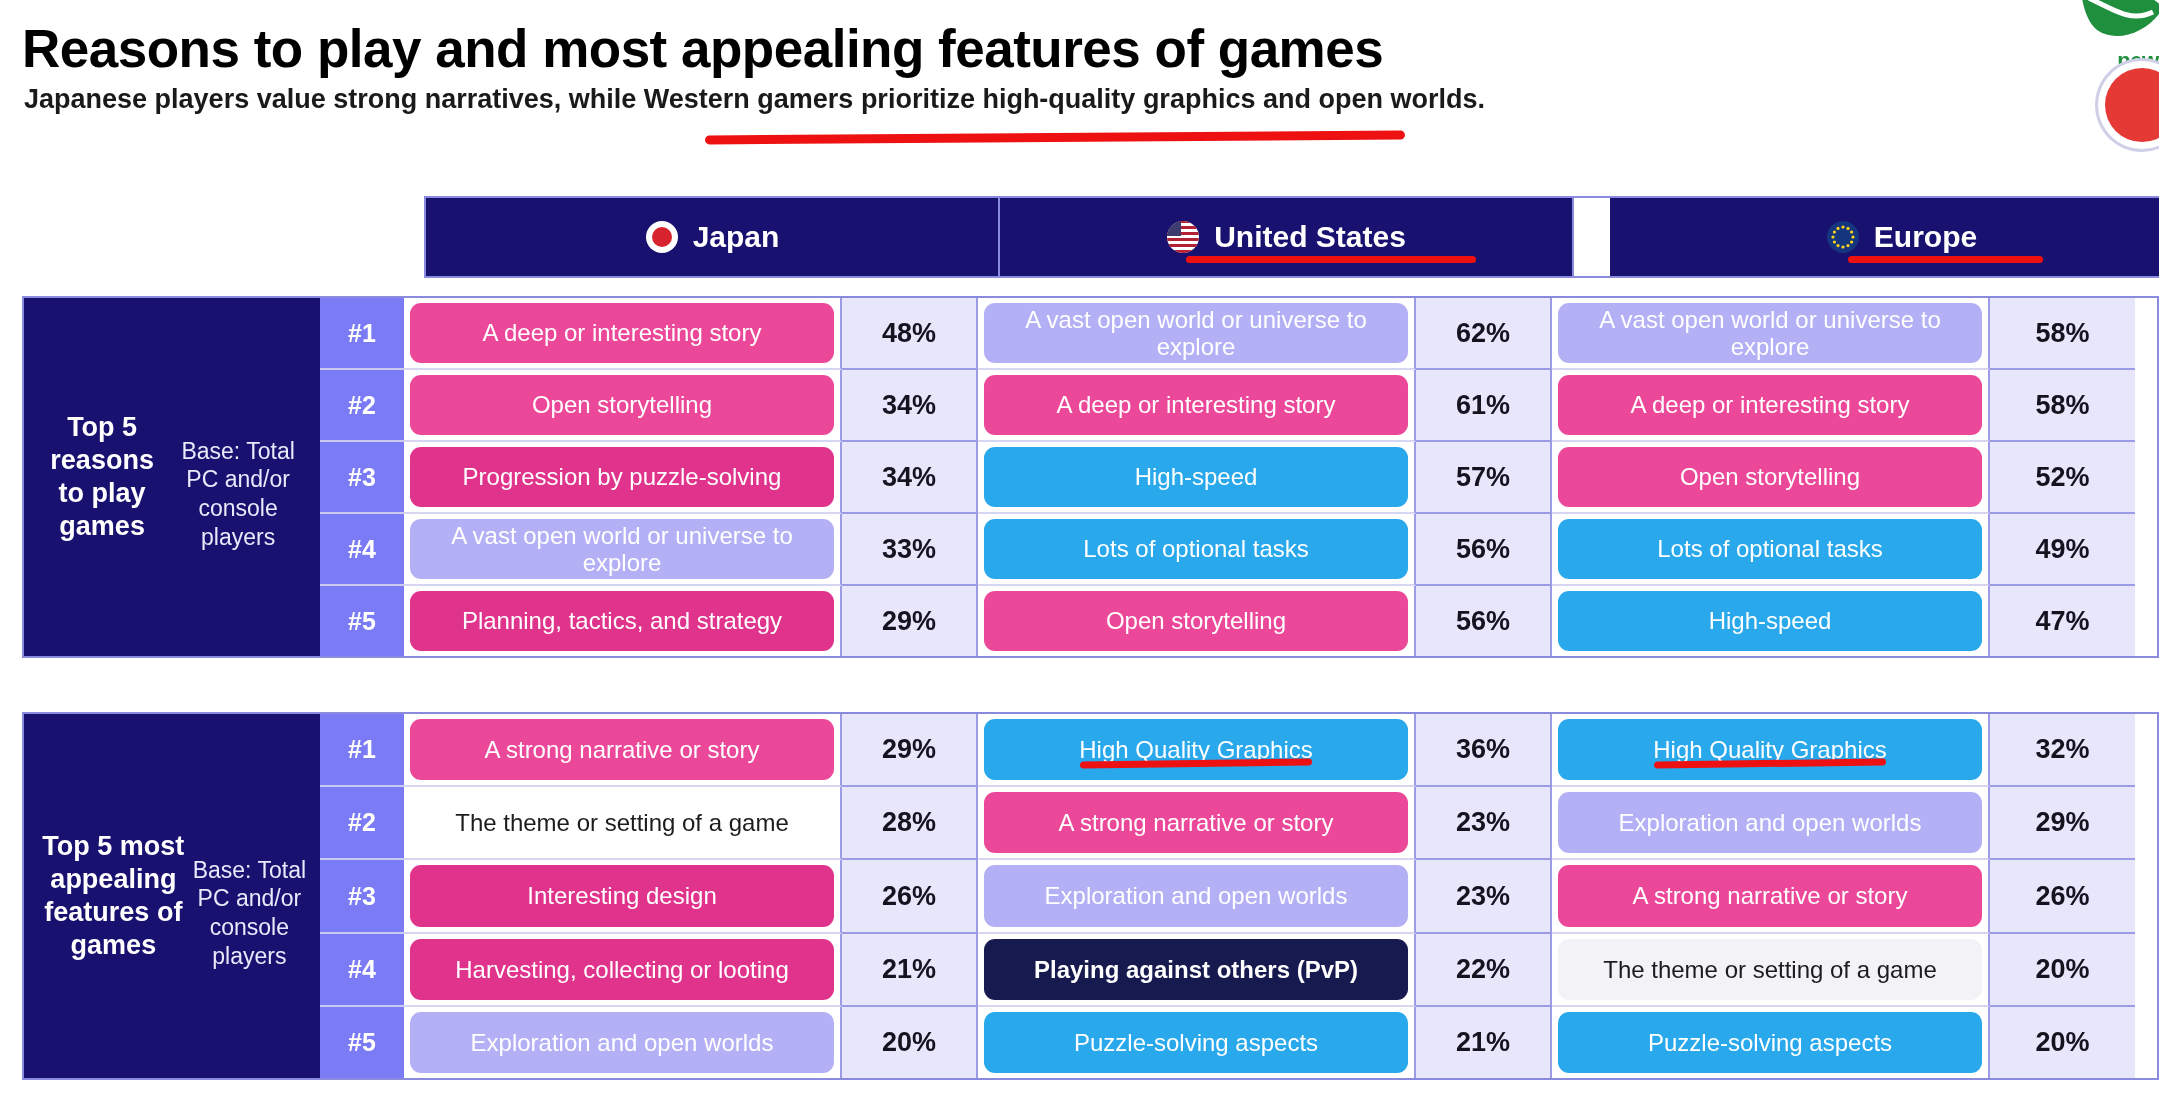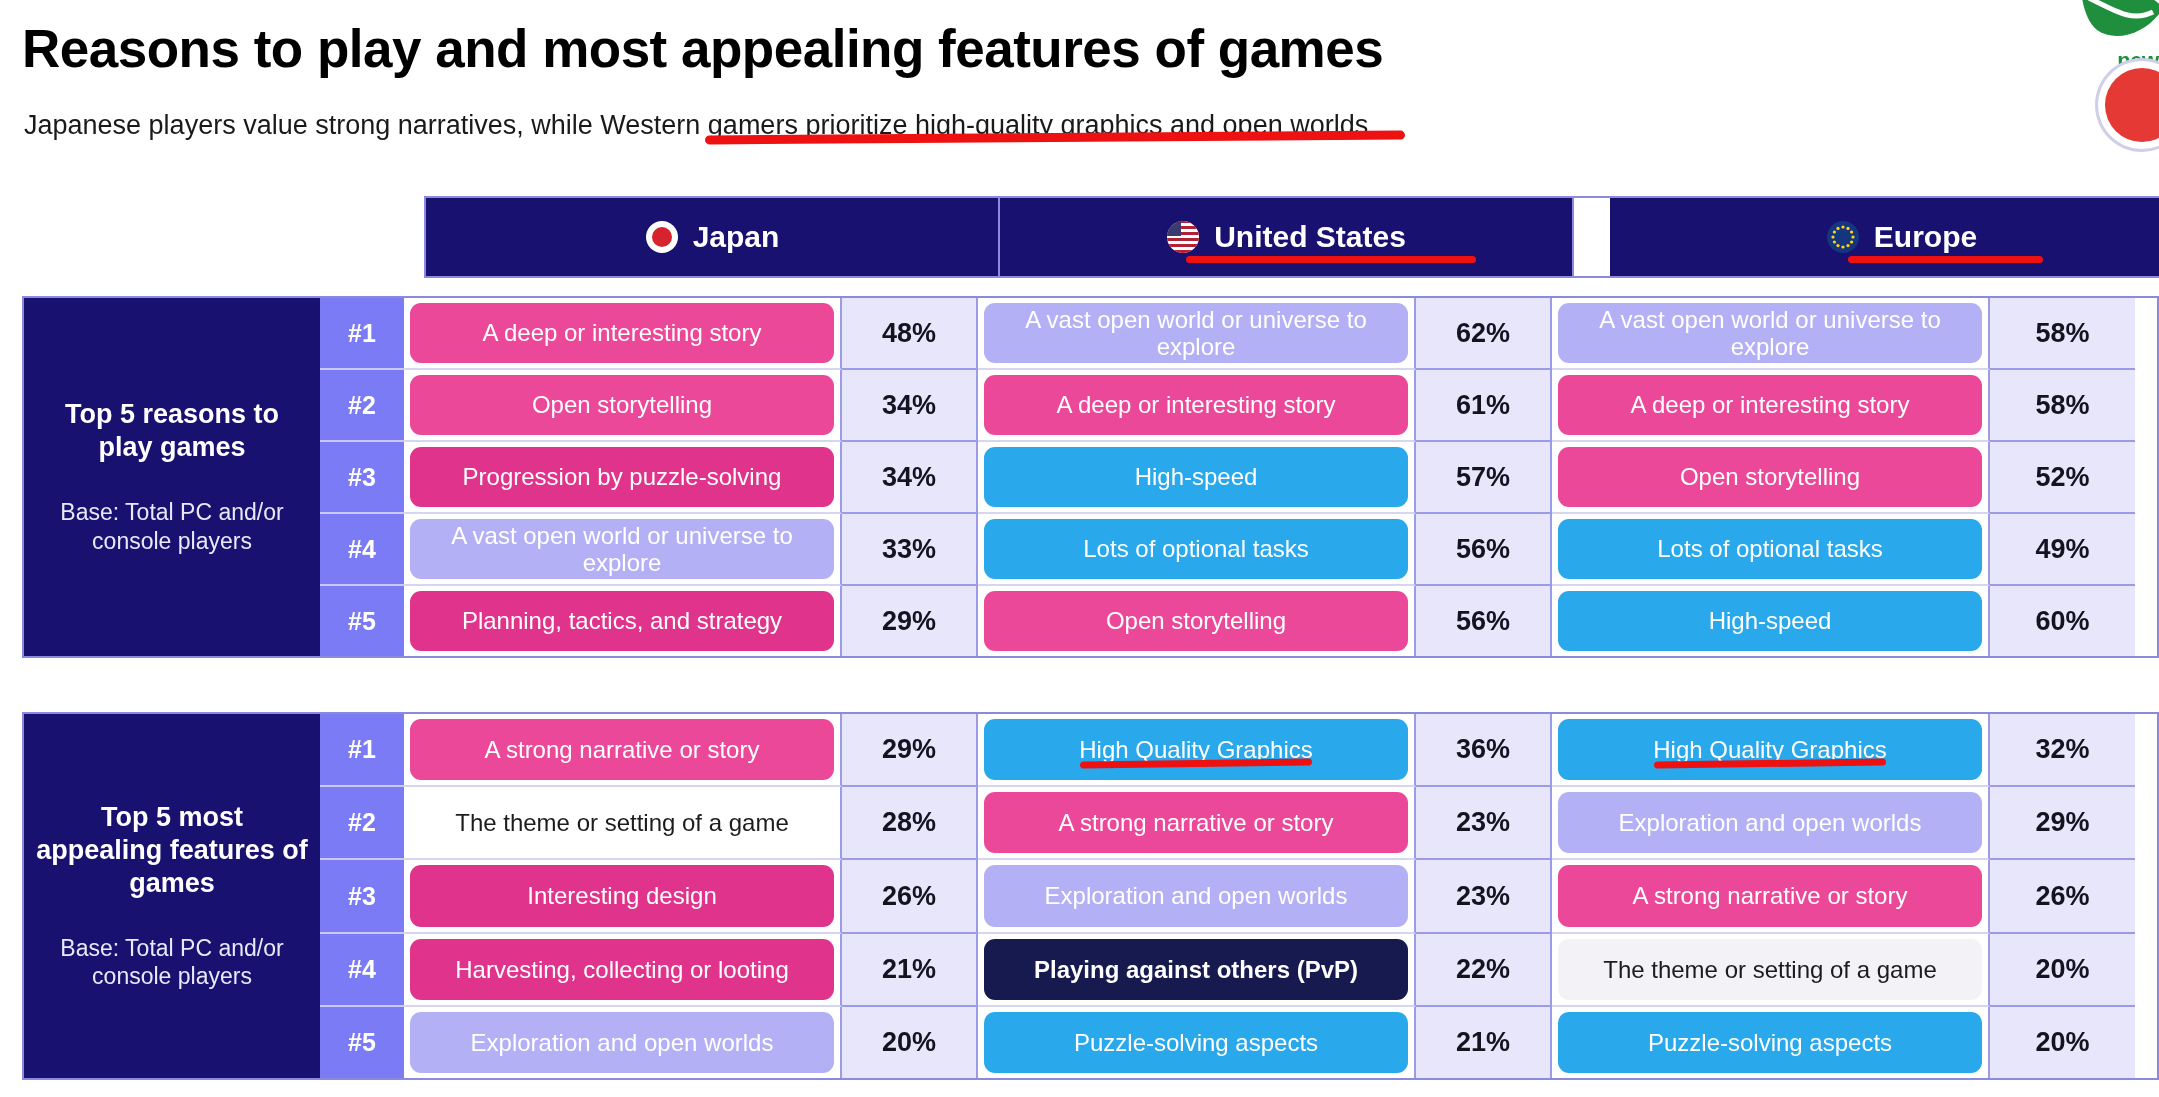--- a/index.html
+++ b/index.html
@@ -11,22 +11,22 @@
   }
   .page { position: relative; width: 2159px; height: 1097px; background:#fff;border-radius:21px; }
 
   
   .title {
     position: absolute; left: 22px; top: 18px;
     font-size: 53px; font-weight: 700; color: #000000;
     letter-spacing: -0.5px; white-space: nowrap;
   }
   .subtitle {
-    position: absolute; left: 24px; top: 110px;
-    font-size: 27px; font-weight: 400; color: #1a1a1a;
+    position: absolute; left: 24px; top: 84px;
+    font-size: 27px; font-weight: 700; color: #1a1a1a;
     white-space: nowrap;
   }
   .sub-underline {
     position: absolute; left: 705px; top: 133px;
     width: 700px; height: 9px;
     background: #ee1111; border-radius: 5px;
     transform: rotate(-0.4deg);
   }
 
   
@@ -82,21 +82,21 @@
     display: flex;
     border: 2px solid #8a8adf;
   }
   .tbl-1 { top: 296px; height: 362px; }
   .tbl-2 { top: 712px; height: 368px; }
 
   .sidelabel {
     flex: 0 0 296px;
     background: #181170;
     color: #ffffff;
-    display: flex; flex-direction: column;
+    display: flex; flex-direction: row;
     align-items: center; justify-content: center;
     text-align: center; padding: 0 12px;
   }
   .sidelabel .sl-title {
     font-size: 27px; font-weight: 700; line-height: 1.22;
   }
   .sidelabel .sl-base {
     font-size: 23px; font-weight: 400; line-height: 1.25;
     margin-top: 34px; color: #e9e9fb;
   }
@@ -312,21 +312,21 @@
         </div>
       <div class="pillcell">
           <div class="pill blue">High-speed</div>
         </div>
     </div>
     <div class="pctcol eur">
       <div class="pctcell">58%</div>
       <div class="pctcell">58%</div>
       <div class="pctcell">52%</div>
       <div class="pctcell">49%</div>
-      <div class="pctcell">60%</div>
+      <div class="pctcell">47%</div>
     </div>
   </div>
 
   <div class="tbl tbl-2">
     <div class="sidelabel">
       <div class="sl-title">Top 5 most appealing features of games</div>
       <div class="sl-base">Base: Total PC and/or console players</div>
     </div>
 
     <div class="rankcol">

